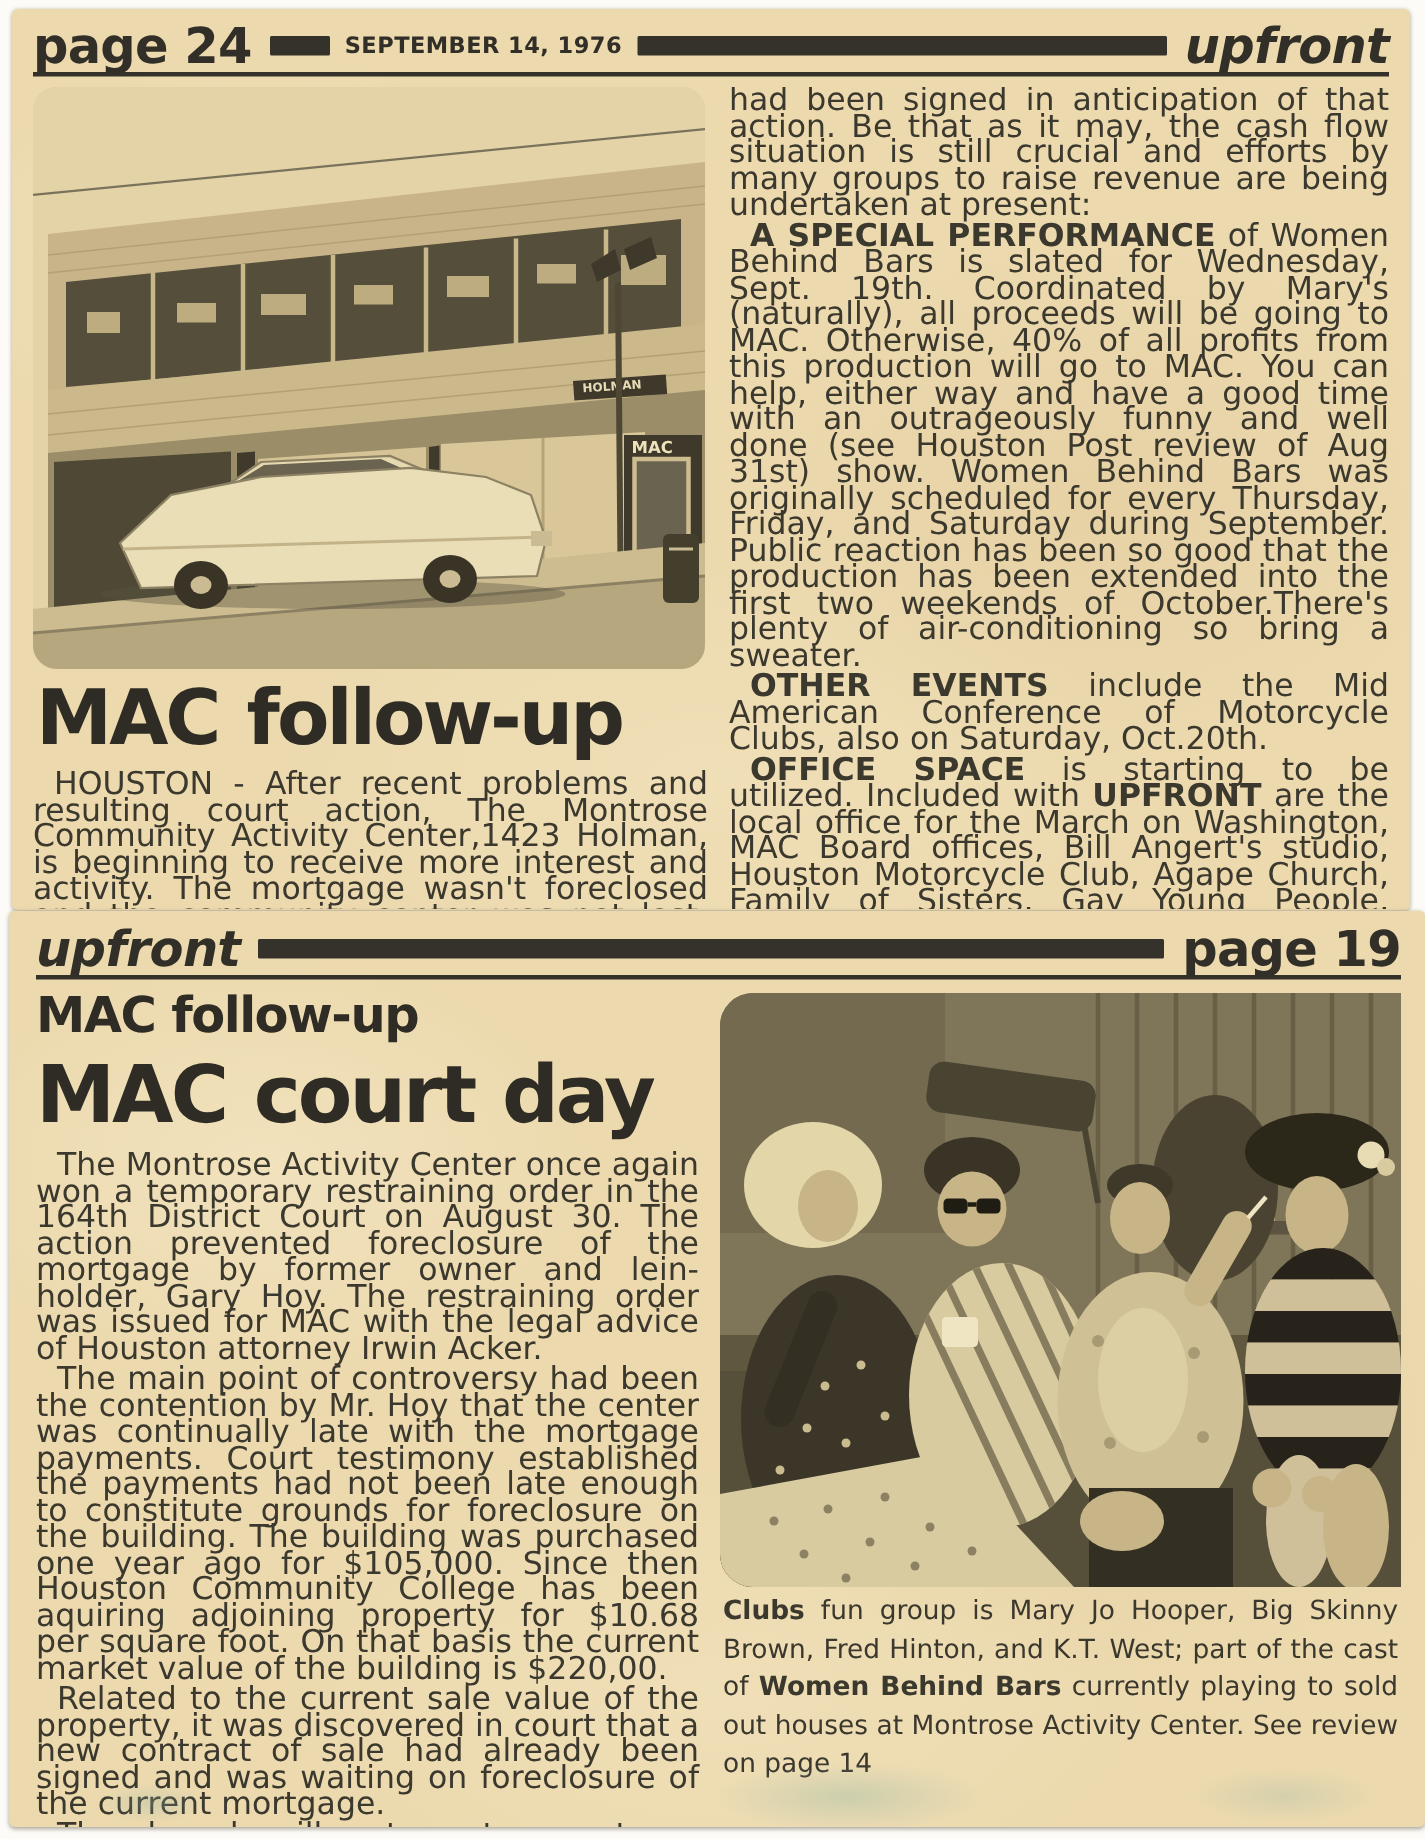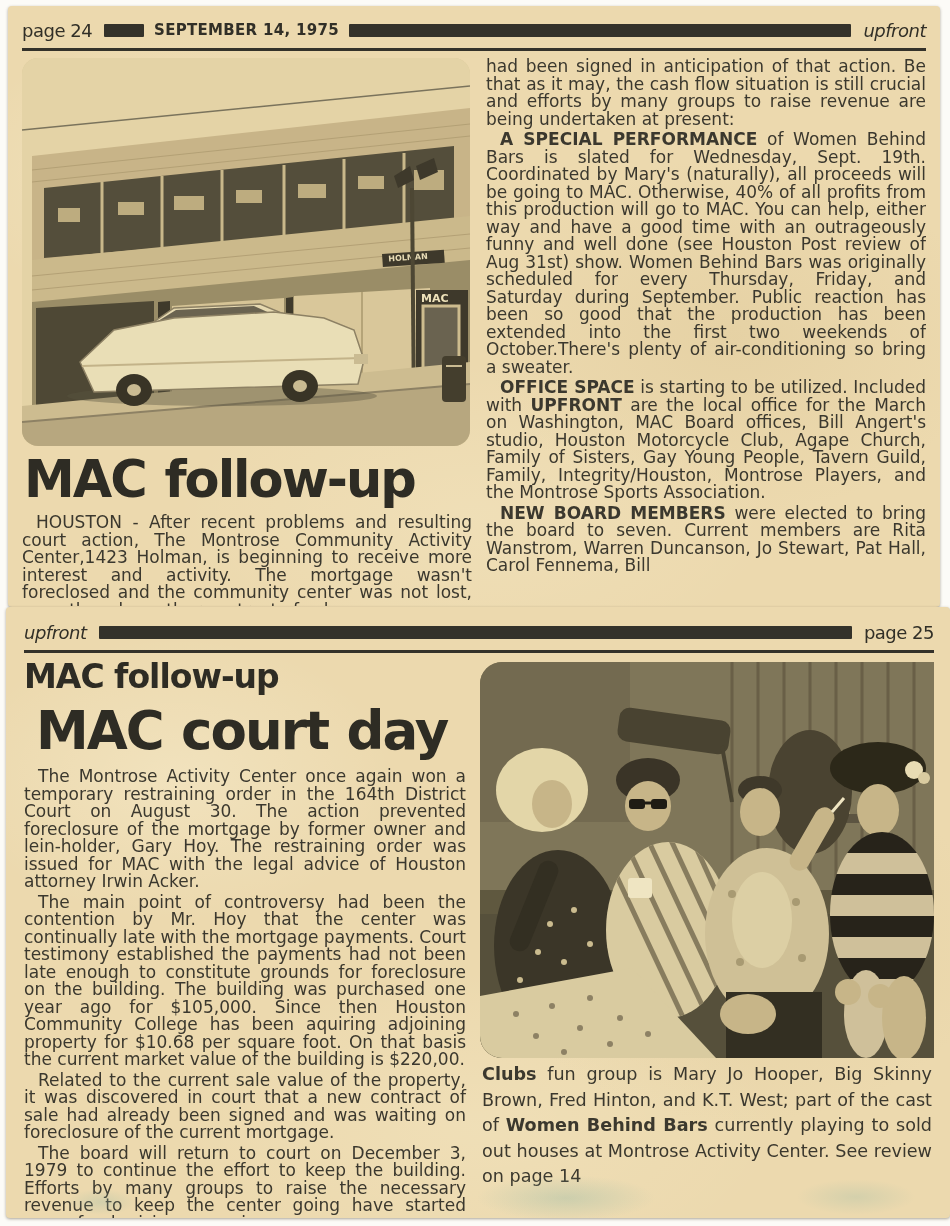--- a/index.html
+++ b/index.html
@@ -16,21 +16,21 @@
       radial-gradient(ellipse 420px 300px at 78% 55%, rgba(196,170,114,.16), transparent 60%),
       radial-gradient(ellipse 500px 260px at 50% 85%, rgba(255,248,222,.18), transparent 60%);
     box-shadow:0 1px 3px rgba(70,60,35,.45);
     border-radius:4px;
     color:#3b382e;
   }
   #page24{left:8px;top:6px;width:932px;height:601px;padding:9px 14px 0 14px;}
   #page25{left:6px;top:607px;width:944px;height:611px;padding:10px 16px 0 18px;}
 
   .phead{display:flex;align-items:center;height:30px;}
-  .phead-big{font-size:18px;font-weight:400;letter-spacing:-.5px;color:#312f27;white-space:nowrap;}
+  .phead-big{font-size:33px;font-weight:700;letter-spacing:-.5px;color:#312f27;white-space:nowrap;}
   .brand{font-style:italic;}
   .phead-date{font-size:15px;font-weight:700;color:#312f27;margin:0 10px;white-space:nowrap;letter-spacing:.3px;}
   .bar{height:13px;background:#34322a;border-radius:1px;}
   .bar-short{width:40px;margin-left:12px;}
   .bar-fill{flex:1;}
   .bar-ml{margin-left:12px;}
   .bar-mr{margin-right:12px;}
   .rule{border-top:3.5px solid #34322a;margin-top:3px;}
 
   .cols{display:flex;gap:14px;margin-top:7px;overflow:hidden;}
@@ -48,24 +48,24 @@
 
   .headline-xl{
     font-size:51px;font-weight:800;line-height:.95;letter-spacing:-2px;word-spacing:3px;
     color:#2e2c24;margin:10px 0 10px 2px;
   }
   .headline-md{
     font-size:33px;font-weight:800;letter-spacing:-1px;color:#2e2c24;margin:0 0 8px 0;line-height:1;
   }
   .headline-xl2{
     font-size:53px;font-weight:800;line-height:.95;letter-spacing:-2px;word-spacing:2px;
-    color:#2e2c24;margin:13px 0 12px 12px;
+    color:#2e2c24;margin:13px 0 12px 0;
   }
   .body{
-    font-size:17px;line-height:17.5px;text-align:justify;margin:0 0 3px 0;color:#3b382e;
+    font-size:21px;line-height:17.5px;text-align:justify;margin:0 0 3px 0;color:#3b382e;
   }
   .body.ind{text-indent:14px;}
   .b{font-weight:700;}
   .credit{
     text-align:right;font-size:11px;font-weight:700;color:#34322a;
     margin:6px 6px 12px 0;letter-spacing:.2px;
   }
   .caption{
     font-size:17.6px;line-height:25.5px;text-align:justify;color:#3b382e;margin:4px 2px 0 2px;
   }
@@ -77,21 +77,21 @@
   .sm3{left:790px;top:572px;width:120px;height:36px;
        background:radial-gradient(ellipse at center, rgba(150,185,165,.28), transparent 70%);}
 </style>
 </head>
 <body>
 
 <section class="paper" id="page24">
   <header class="phead">
     <span class="phead-big">page 24</span>
     <span class="bar bar-short"></span>
-    <span class="phead-date">SEPTEMBER 14, 1975</span>
+    <span class="phead-date">SEPTEMBER 14, 1976</span>
     <span class="bar bar-fill"></span>
     <span class="phead-big brand" style="margin-left:12px">upfront</span>
   </header>
   <div class="rule"></div>
 
   <div class="cols">
     <div class="col-l24">
       <figure class="photo" id="building-photo" aria-label="Two-story corner building at 1423 Holman with dark second-floor windows, boarded storefronts, a small MAC sign over the door and a white 1970s sedan parked at the curb">
         <svg width="448" height="388" viewBox="0 0 448 388" xmlns="http://www.w3.org/2000/svg">
           <rect width="448" height="388" fill="#e4d3a6"></rect>
@@ -162,31 +162,32 @@
           <line x1="424" y1="308" x2="440" y2="308" stroke="#cabb92" stroke-width="2"></line>
         </svg>
       </figure>
       <h1 class="headline-xl">MAC follow-up</h1>
       <p class="body ind"><span>HOUSTON - After recent problems and resulting court action, The Montrose Community Activity Center,1423 Holman, is beginning to receive more interest and activity.  The mortgage wasn't foreclosed and the community center was not lost, even though another contract of sale</span></p>
     </div>
 
     <div class="col-r24">
       <p class="body"><span>had been signed in anticipation of that action. Be that as it may, the cash flow situation is still crucial and efforts by many groups to raise revenue are being undertaken at present:</span></p>
       <p class="body ind"><span class="b">A SPECIAL PERFORMANCE</span><span> of Women Behind Bars is slated for Wednesday, Sept. 19th. Coordinated by Mary's (naturally), all proceeds will be going to MAC. Otherwise, 40% of all profits from this production will go to MAC. You can help, either way and have a good time with an outrageously funny and well done (see Houston Post review of Aug 31st) show. Women Behind Bars was originally scheduled for every Thursday, Friday, and Saturday during September. Public reaction has been so good that the production has been extended into the first two weekends of October.There's plenty of air-conditioning so bring a sweater.</span></p>
+      <p class="body ind"><span class="b">OTHER EVENTS</span><span> include the Mid American Conference of Motorcycle Clubs, also on Saturday, Oct.20th.</span></p>
       <p class="body ind"><span class="b">OFFICE SPACE</span><span> is starting to be utilized. Included with </span><span class="b">UPFRONT</span><span> are the local office for the March on Washington, MAC Board offices, Bill Angert's studio, Houston Motorcycle Club, Agape Church, Family of Sisters, Gay Young People, Tavern Guild, Family, Integrity/Houston, Montrose Players, and the Montrose Sports Association.</span></p>
       <p class="body ind"><span class="b">NEW BOARD MEMBERS</span><span> were elected to bring the board to seven. Current members are Rita Wanstrom, Warren Duncanson, Jo Stewart, Pat Hall, Carol Fennema, Bill</span></p>
     </div>
   </div>
 </section>
 
 <section class="paper" id="page25">
   <header class="phead">
     <span class="phead-big brand">upfront</span>
     <span class="bar bar-fill bar-ml bar-mr"></span>
-    <span class="phead-big">page 25</span>
+    <span class="phead-big">page 19</span>
   </header>
   <div class="rule"></div>
 
   <div class="cols">
     <div class="col-l25">
       <h2 class="headline-md">MAC follow-up</h2>
       <h1 class="headline-xl2">MAC court day</h1>
       <p class="body ind">The Montrose Activity Center once again won a temporary restraining order in the 164th District Court on August 30. The action prevented foreclosure of the mortgage by former owner and lein-holder, Gary Hoy. The restraining order was issued for MAC with the legal advice of Houston attorney Irwin Acker.</p>
       <p class="body ind">The main point of controversy had been the contention by Mr. Hoy that the center was continually late with the mortgage payments. Court testimony established the payments had not been late enough to constitute grounds for foreclosure on the building.  The building was purchased one year ago for $105,000. Since then Houston Community College has been aquiring adjoining property for $10.68 per square foot. On that basis the current market value of the building is $220,00.</p>
       <p class="body ind">Related to the current sale value of the property, it was discovered in court that a new contract of sale had already been signed and was waiting on foreclosure of the current mortgage.</p>

